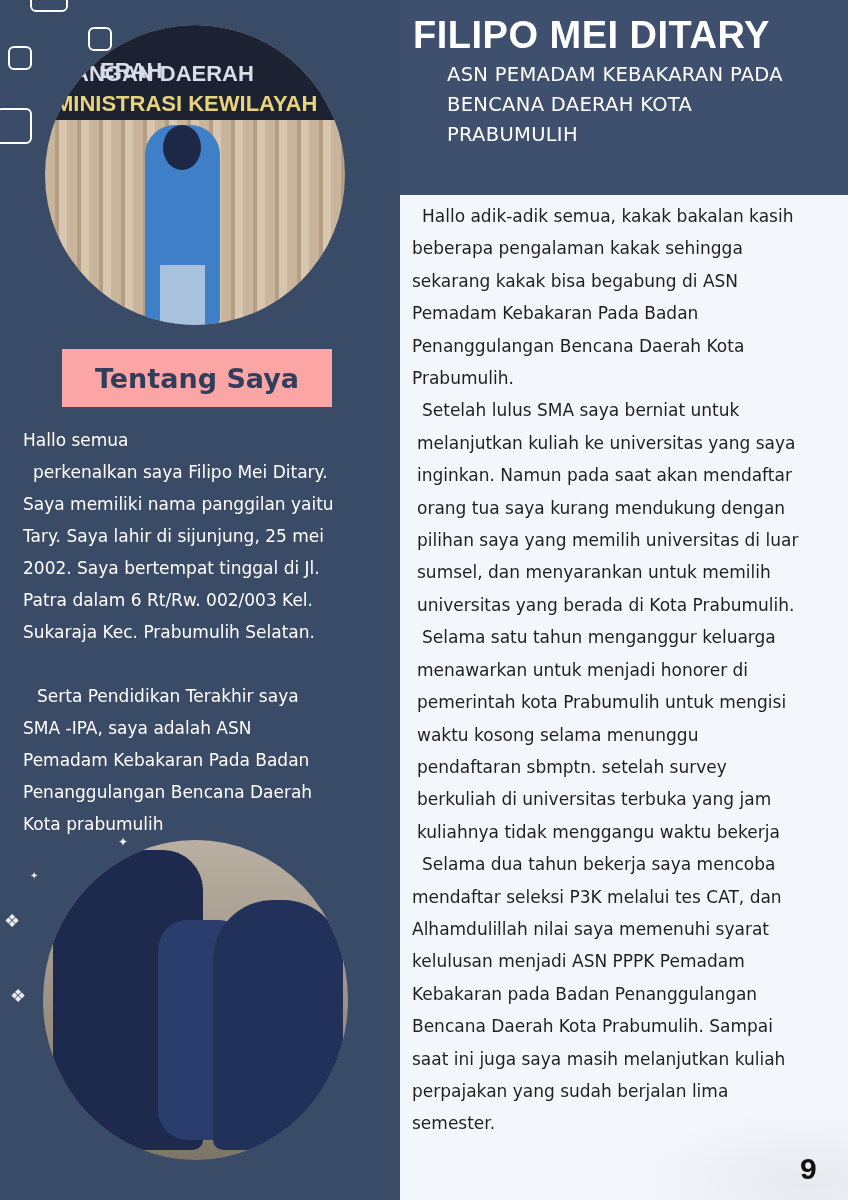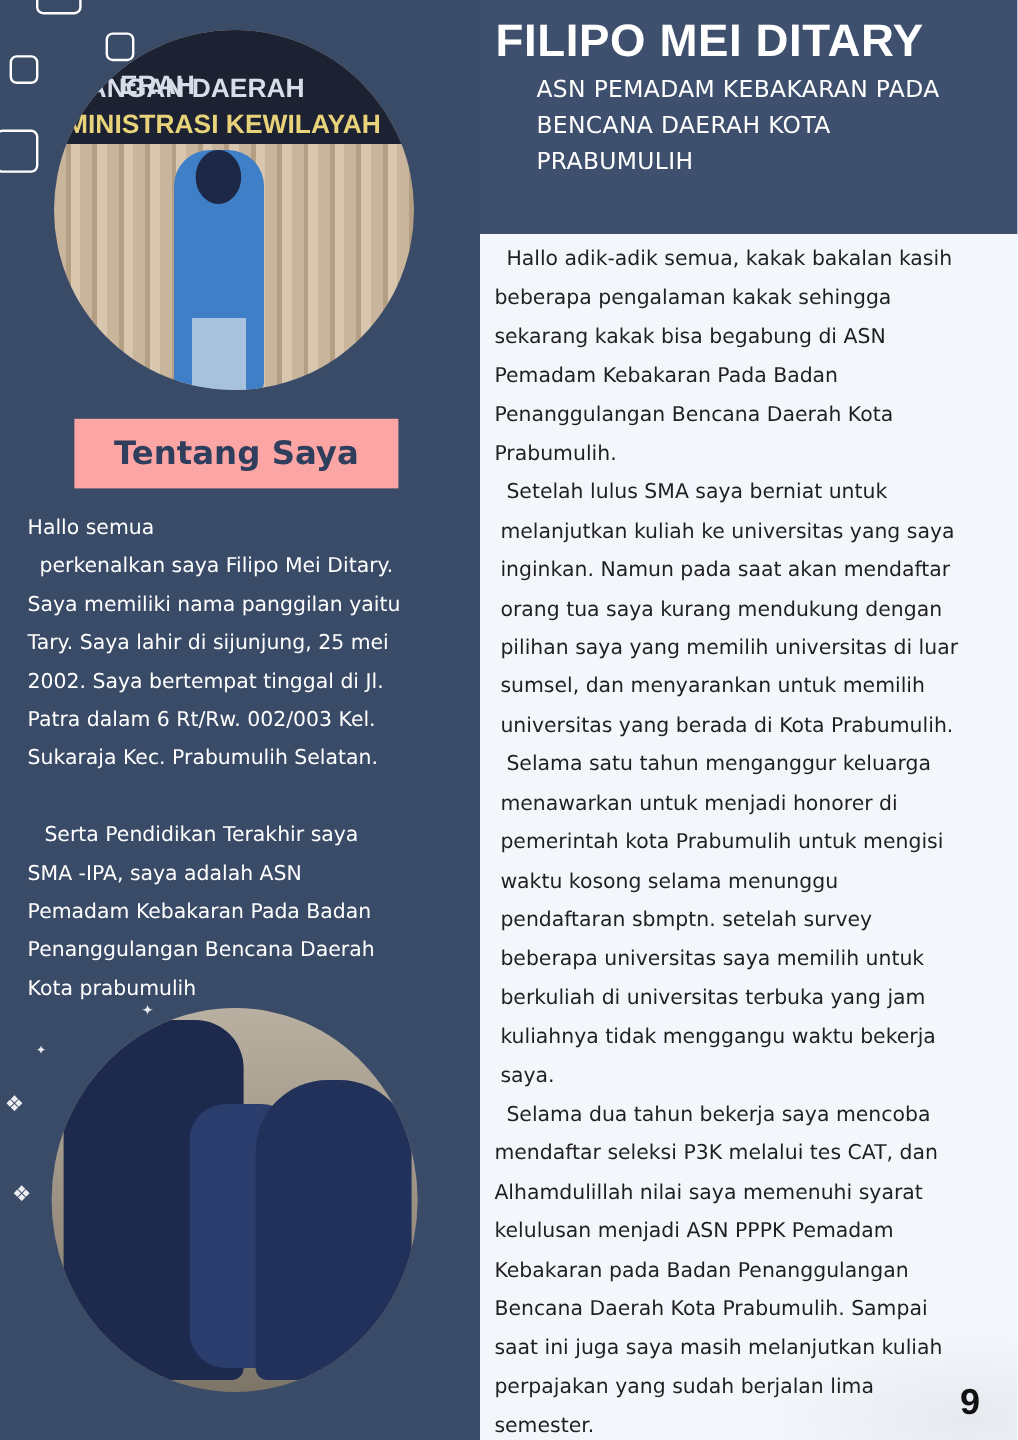--- a/index.html
+++ b/index.html
@@ -108,24 +108,22 @@
   <p class="ind2">inginkan. Namun pada saat akan mendaftar</p>
   <p class="ind2">orang tua saya kurang mendukung dengan</p>
   <p class="ind2">pilihan saya yang memilih universitas di luar</p>
   <p class="ind2">sumsel, dan menyarankan untuk memilih</p>
   <p class="ind2">universitas yang berada di Kota Prabumulih.</p>
   <p class="ind">  Selama satu tahun menganggur  keluarga</p>
   <p class="ind2">menawarkan untuk menjadi honorer di</p>
   <p class="ind2">pemerintah kota Prabumulih untuk mengisi</p>
   <p class="ind2">waktu kosong selama menunggu</p>
   <p class="ind2">pendaftaran sbmptn. setelah survey</p>
-  <p class="ind2">beberapa universitas saya memilih untuk</p>
   <p class="ind2">berkuliah di universitas terbuka yang jam</p>
   <p class="ind2">kuliahnya tidak menggangu waktu bekerja</p>
-  <p class="ind2">saya.</p>
   <p class="ind">  Selama dua tahun bekerja saya mencoba</p>
   <p>mendaftar seleksi P3K melalui tes CAT, dan</p>
   <p>Alhamdulillah nilai saya memenuhi syarat</p>
   <p>kelulusan menjadi ASN PPPK Pemadam</p>
   <p>Kebakaran pada Badan Penanggulangan</p>
   <p>Bencana Daerah Kota Prabumulih. Sampai</p>
   <p>saat ini juga saya masih melanjutkan kuliah</p>
   <p>perpajakan yang sudah berjalan lima</p>
   <p>semester.</p>
 </div>

